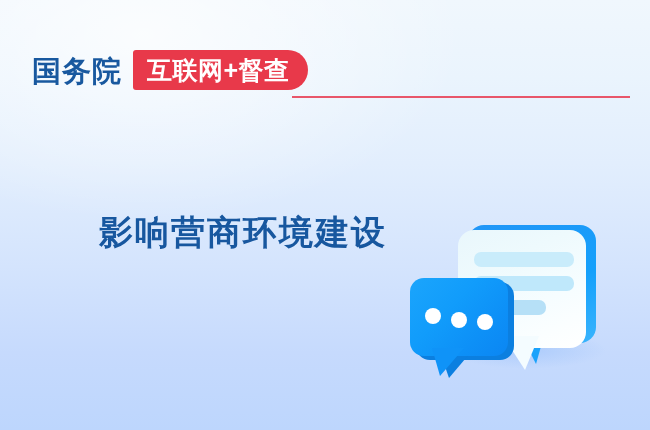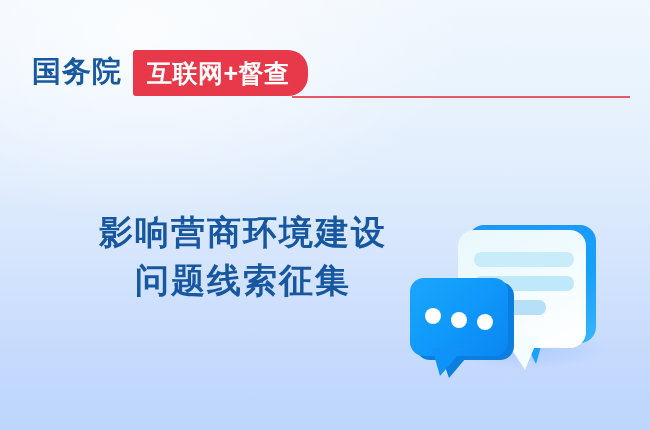--- a/index.html
+++ b/index.html
@@ -53,21 +53,21 @@
     line-height: 38px;
     font-weight: bold;
     color: #18589f;
     letter-spacing: 1px;
     white-space: nowrap;
   }
   .header-badge {
     position: absolute;
     left: 133px;
     top: -2px;
-    height: 46px;
+    height: 40px;
     padding: 0 18px 0 14px;
     background: #e8394a;
     border-top-right-radius: 20px;
     border-bottom-right-radius: 20px;
     border-top-left-radius: 3px;
     border-bottom-left-radius: 3px;
     display: flex;
     align-items: center;
     box-sizing: border-box;
   }
@@ -240,21 +240,20 @@
 
     <div class="header-badge">
       <span class="header-badge-text">互联网+督查</span>
     </div>
 
     <div class="header-rule"></div>
   </div>
 
   <div class="title-block">
     <div class="title-line">影响营商环境建设</div>
-    <div class="title-line">问题线索征集</div>
   </div>
 
   <div class="illustration">
 
     <div class="ill-ground"></div>
 
     <div class="bubble-big-back"></div>
     <div class="bubble-big-back-tail"></div>
 
     <div class="bubble-big"></div>

